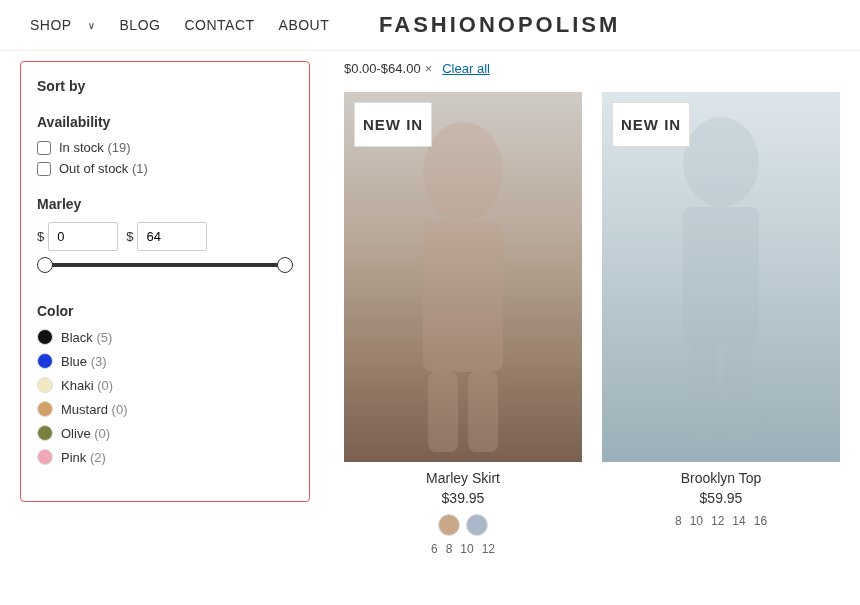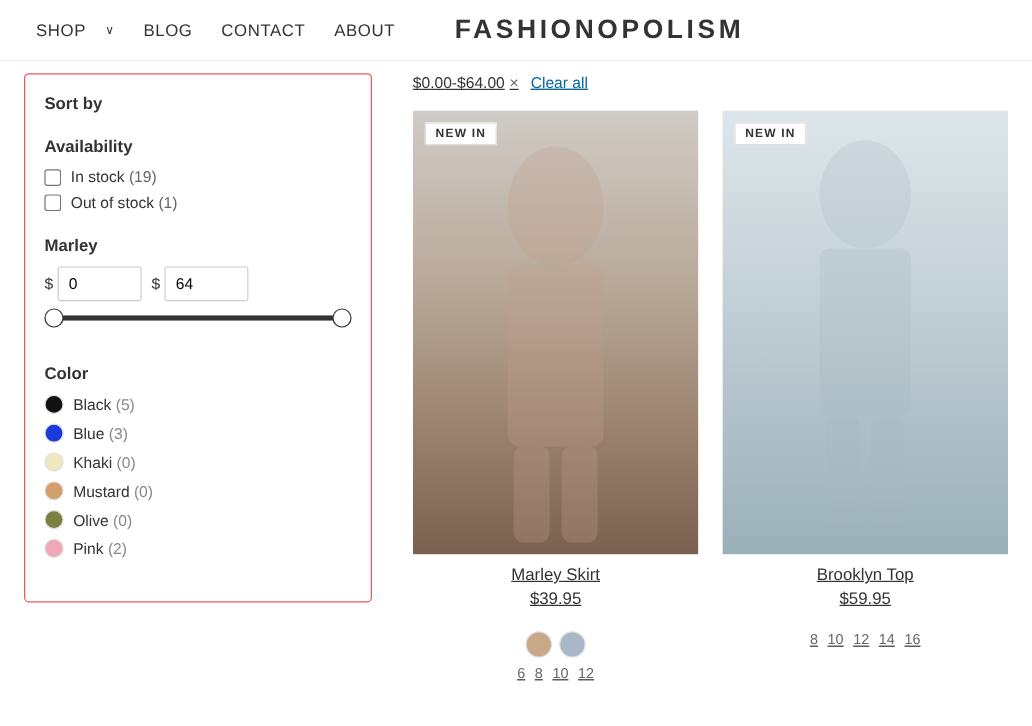--- a/index.html
+++ b/index.html
@@ -42,37 +42,37 @@
     .slider-fill { position: absolute; left: 0; right: 0; top: 0; height: 100%; background: #333; border-radius: 2px; }
     .range-input { width: 100%; position: absolute; top: -6px; left: 0; appearance: none; background: transparent; pointer-events: none; }
     .range-input::-webkit-slider-thumb { appearance: none; width: 16px; height: 16px; border-radius: 50%; background: #fff; border: 1.5px solid #333; cursor: pointer; pointer-events: all; }
     .slider-wrapper { position: relative; height: 20px; }
 
     
     .color-item { display: flex; align-items: center; gap: 8px; margin-bottom: 8px; font-size: 13px; cursor: pointer; }
     .color-dot { width: 16px; height: 16px; border-radius: 50%; border: 1px solid #ddd; flex-shrink: 0; }
 
     
-    .products-area { flex: 1; text-decoration: underline; }
+    .products-area { flex: 1; }
     .filter-bar { display: flex; align-items: center; gap: 10px; margin-bottom: 16px; font-size: 13px; }
     .filter-tag { display: flex; align-items: center; gap: 4px; }
     .filter-tag-x { cursor: pointer; color: #666; }
     .clear-all { color: #0369a1; text-decoration: underline; cursor: pointer; }
 
     
     .product-grid { display: grid; grid-template-columns: 1fr 1fr; gap: 20px; }
 
     .product-card { text-align: center; }
     .product-image-wrap { position: relative; margin-bottom: 8px; overflow: hidden; }
     .placeholder-img { width: 100%; height: 370px; background: #e8e4e0; display: flex; align-items: center; justify-content: center; }
 
-    .badge { position: absolute; top: 10px; left: 10px; background: #fff; color: #333; font-size: 10px; font-weight: bold; padding: 3px 8px; letter-spacing: 1px; border: 1px solid #ddd; }
+    .badge { position: absolute; top: 10px; left: 10px; background: #fff; color: #333; font-size: 15px; font-weight: bold; padding: 13px 8px; letter-spacing: 1px; border: 1px solid #ddd; }
 
     .product-name { font-size: 14px; color: #333; margin-bottom: 4px; }
-    .product-price { font-size: 14px; color: #333; margin-bottom: 20px; }
+    .product-price { font-size: 14px; color: #333; margin-bottom: 8px; }
 
     .color-swatches { display: flex; justify-content: center; gap: 6px; margin-bottom: 6px; }
     .swatch { width: 22px; height: 22px; border-radius: 50%; border: 1px solid #ddd; cursor: pointer; }
 
     .size-options { display: flex; justify-content: center; gap: 8px; font-size: 12px; color: #666; }
     .size-option { cursor: pointer; }
 
     
     .img-marley { background: linear-gradient(180deg, #d4cdc8 0%, #c8b9b0 50%, #8a7060 100%); }
     .img-brooklyn { background: linear-gradient(180deg, #dde4e8 0%, #c5d0d8 40%, #a8b8c0 100%); }

